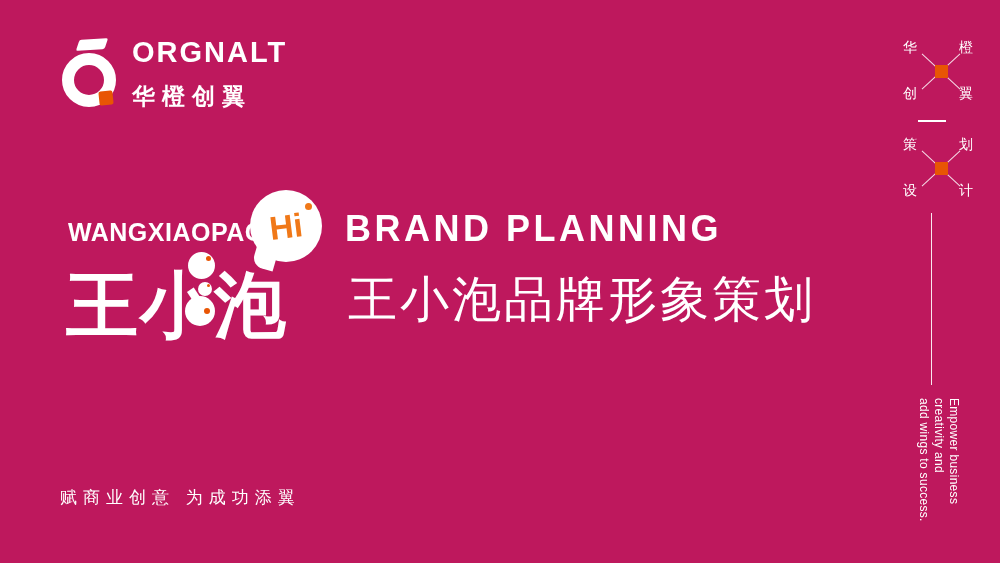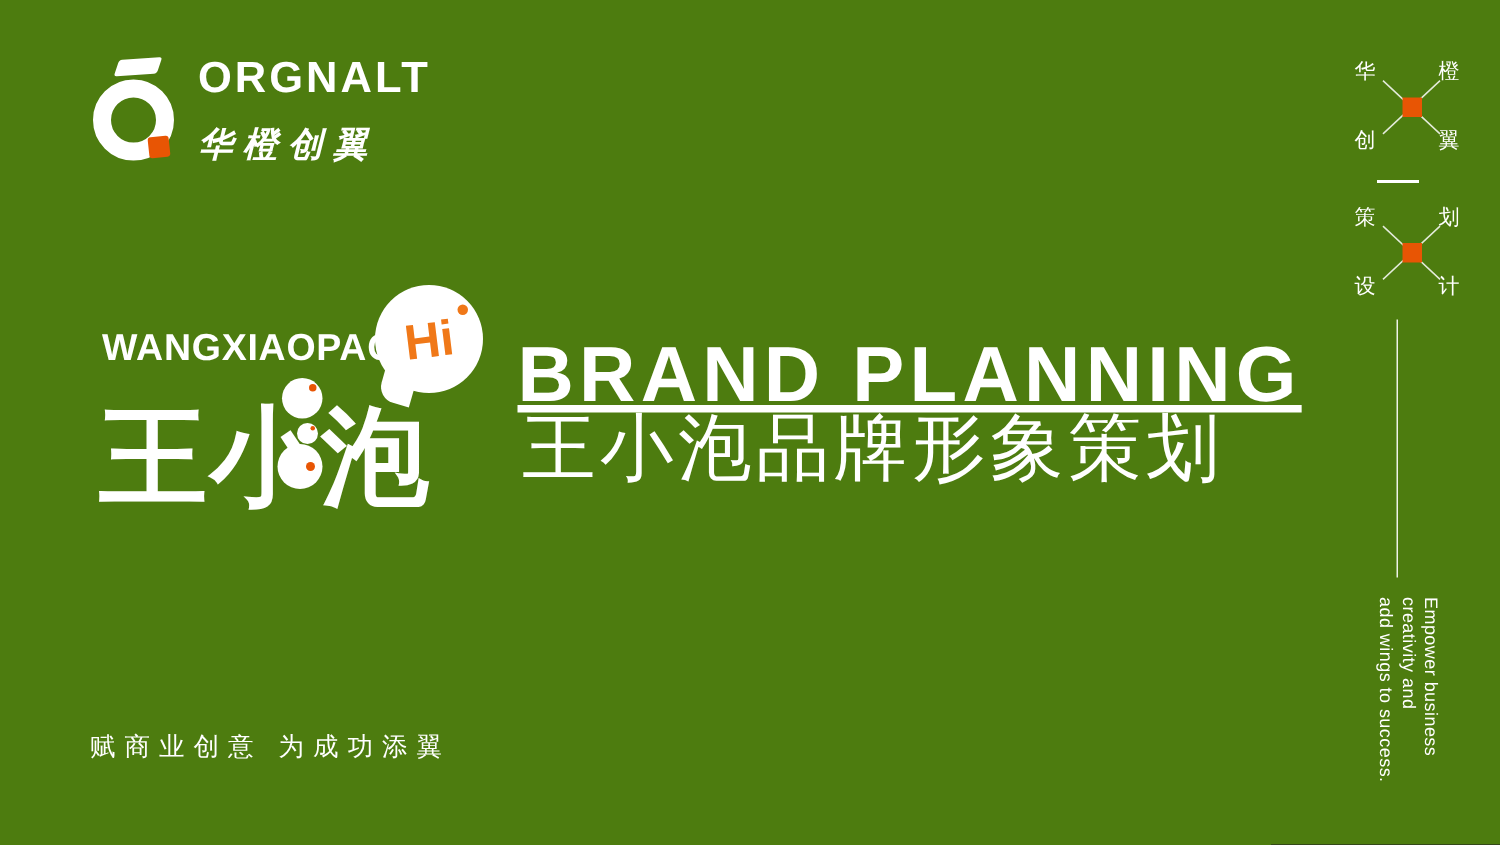--- a/index.html
+++ b/index.html
@@ -4,21 +4,21 @@
 <style>
   html, body {
     margin: 0;
     padding: 0;
     background: #222;
   }
   #slide {
     position: relative;
     width: 1000px;
     height: 563px;
-    background: #4d7c0f;
+    background: #be185d;
     overflow: hidden;
     font-family: "Liberation Sans", "DejaVu Sans", sans-serif;
     -webkit-font-smoothing: antialiased;
   }
 
   
   #corp-logo {
     position: absolute;
     left: 62px;
     top: 38px;
@@ -71,21 +71,20 @@
     line-height: 1;
     font-stretch: condensed;
   }
   #corp-cn {
     margin-top: 18px;
     font-size: 23px;
     font-weight: bold;
     color: #ffffff;
     letter-spacing: 7px;
     line-height: 1;
-    font-style: italic;
   }
 
   
   #brand-lockup {
     position: absolute;
     left: 66px;
     top: 186px;
     width: 260px;
     height: 145px;
   }
@@ -174,28 +173,27 @@
     width: 7px;
     height: 7px;
     background: #f07818;
     border-radius: 50%;
   }
 
   
   #title-en {
     position: absolute;
     left: 345px;
-    top: 224px;
-    font-size: 52px;
+    top: 211px;
+    font-size: 36px;
     font-weight: bold;
     color: #ffffff;
     letter-spacing: 3.5px;
     line-height: 1;
     white-space: nowrap;
-    text-decoration: underline;
   }
   #title-cn {
     position: absolute;
     left: 348px;
     top: 275px;
     font-size: 49px;
     color: #ffffff;
     letter-spacing: 3px;
     line-height: 1;
     white-space: nowrap;

